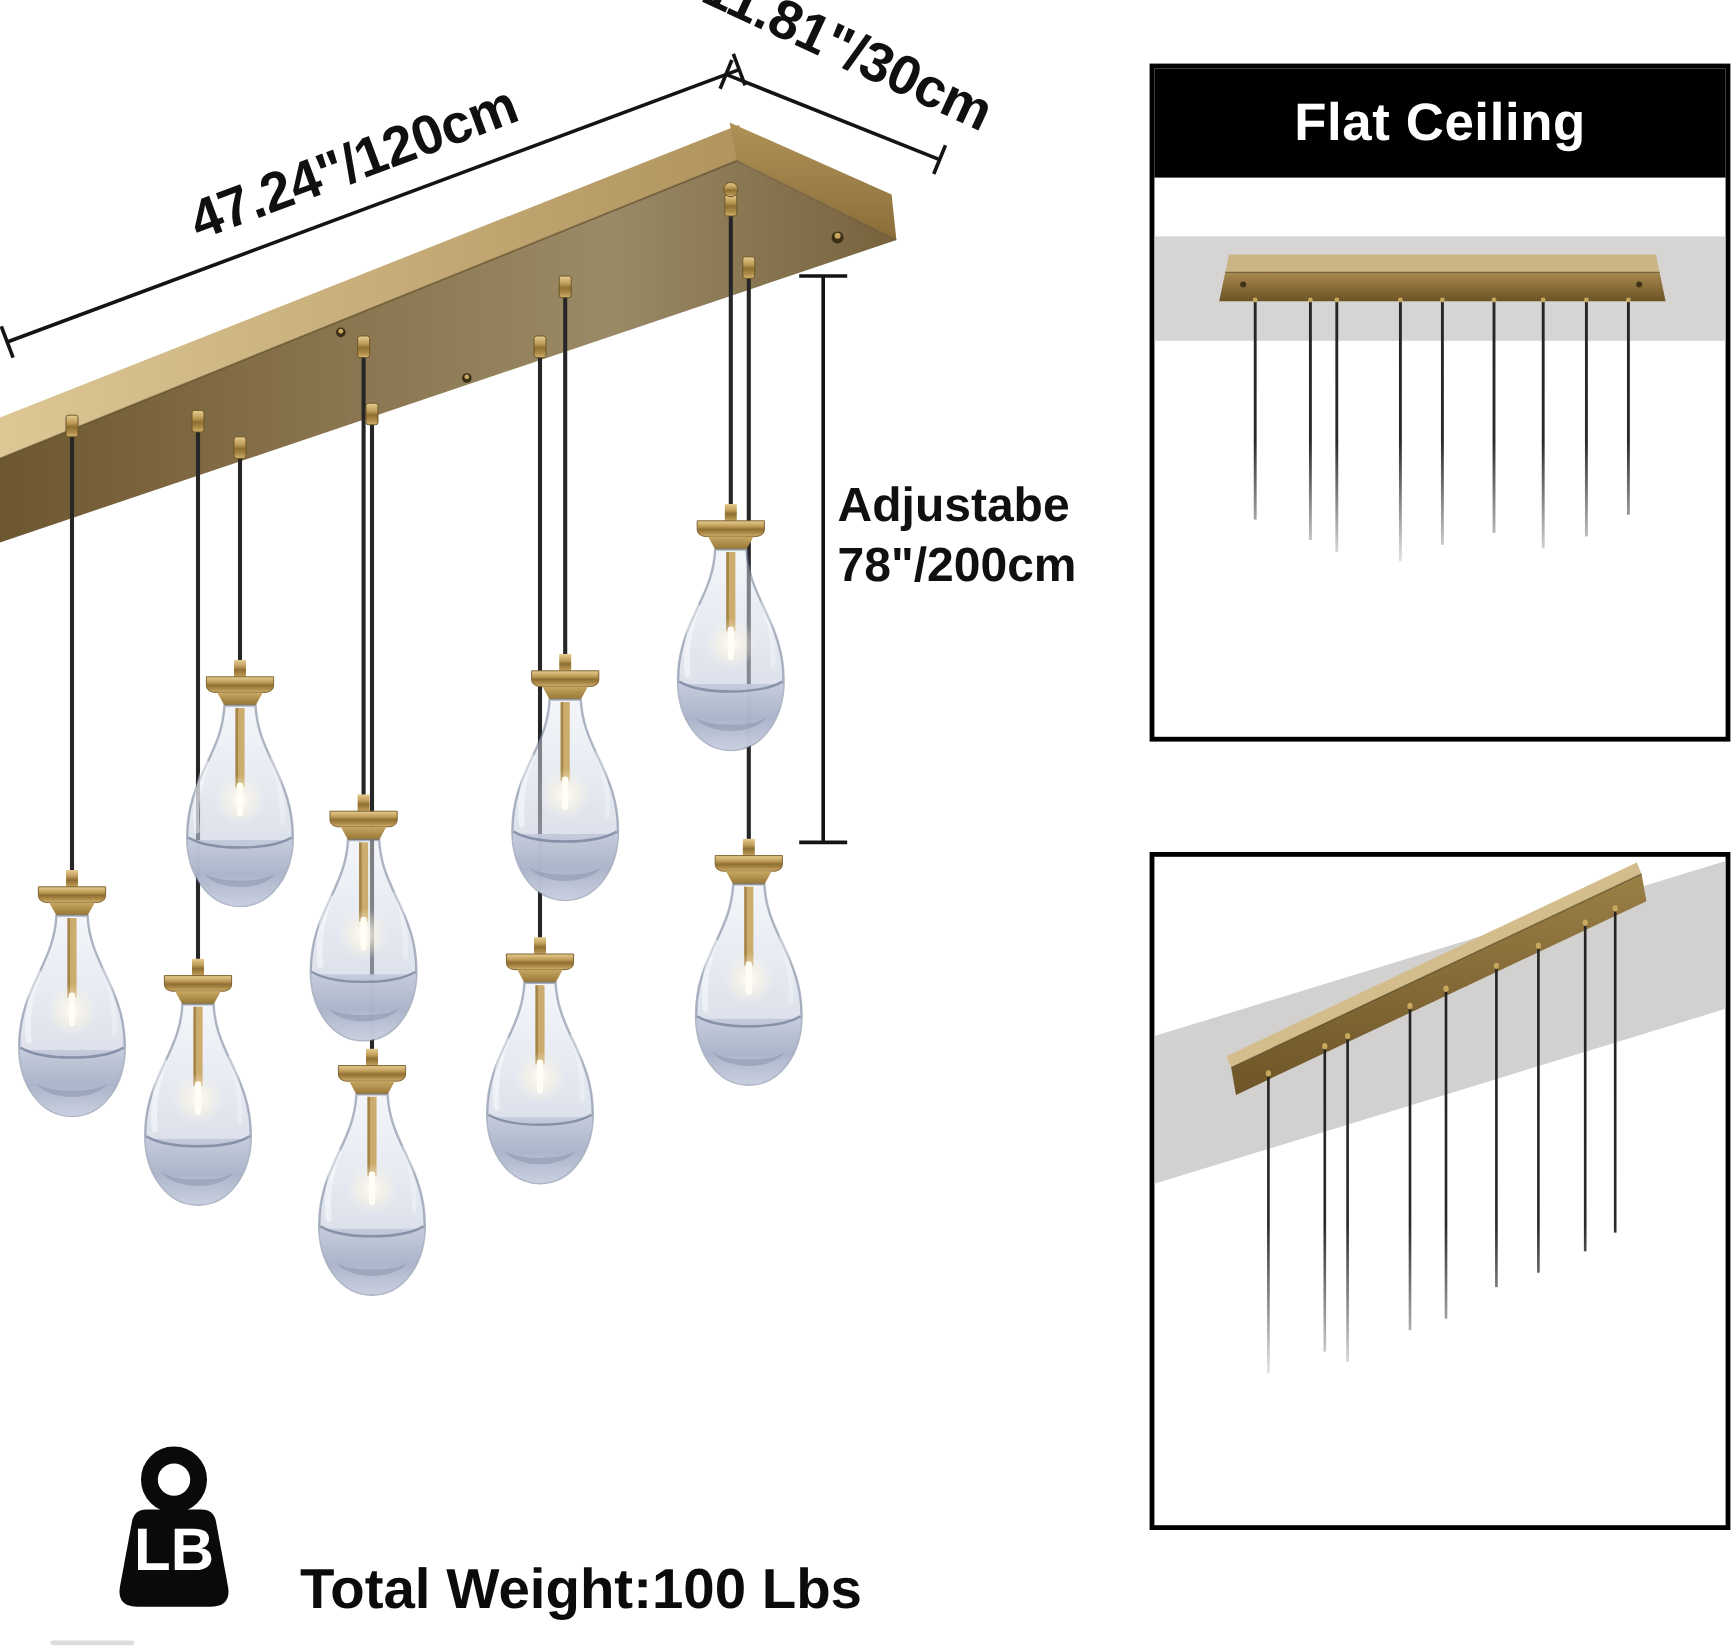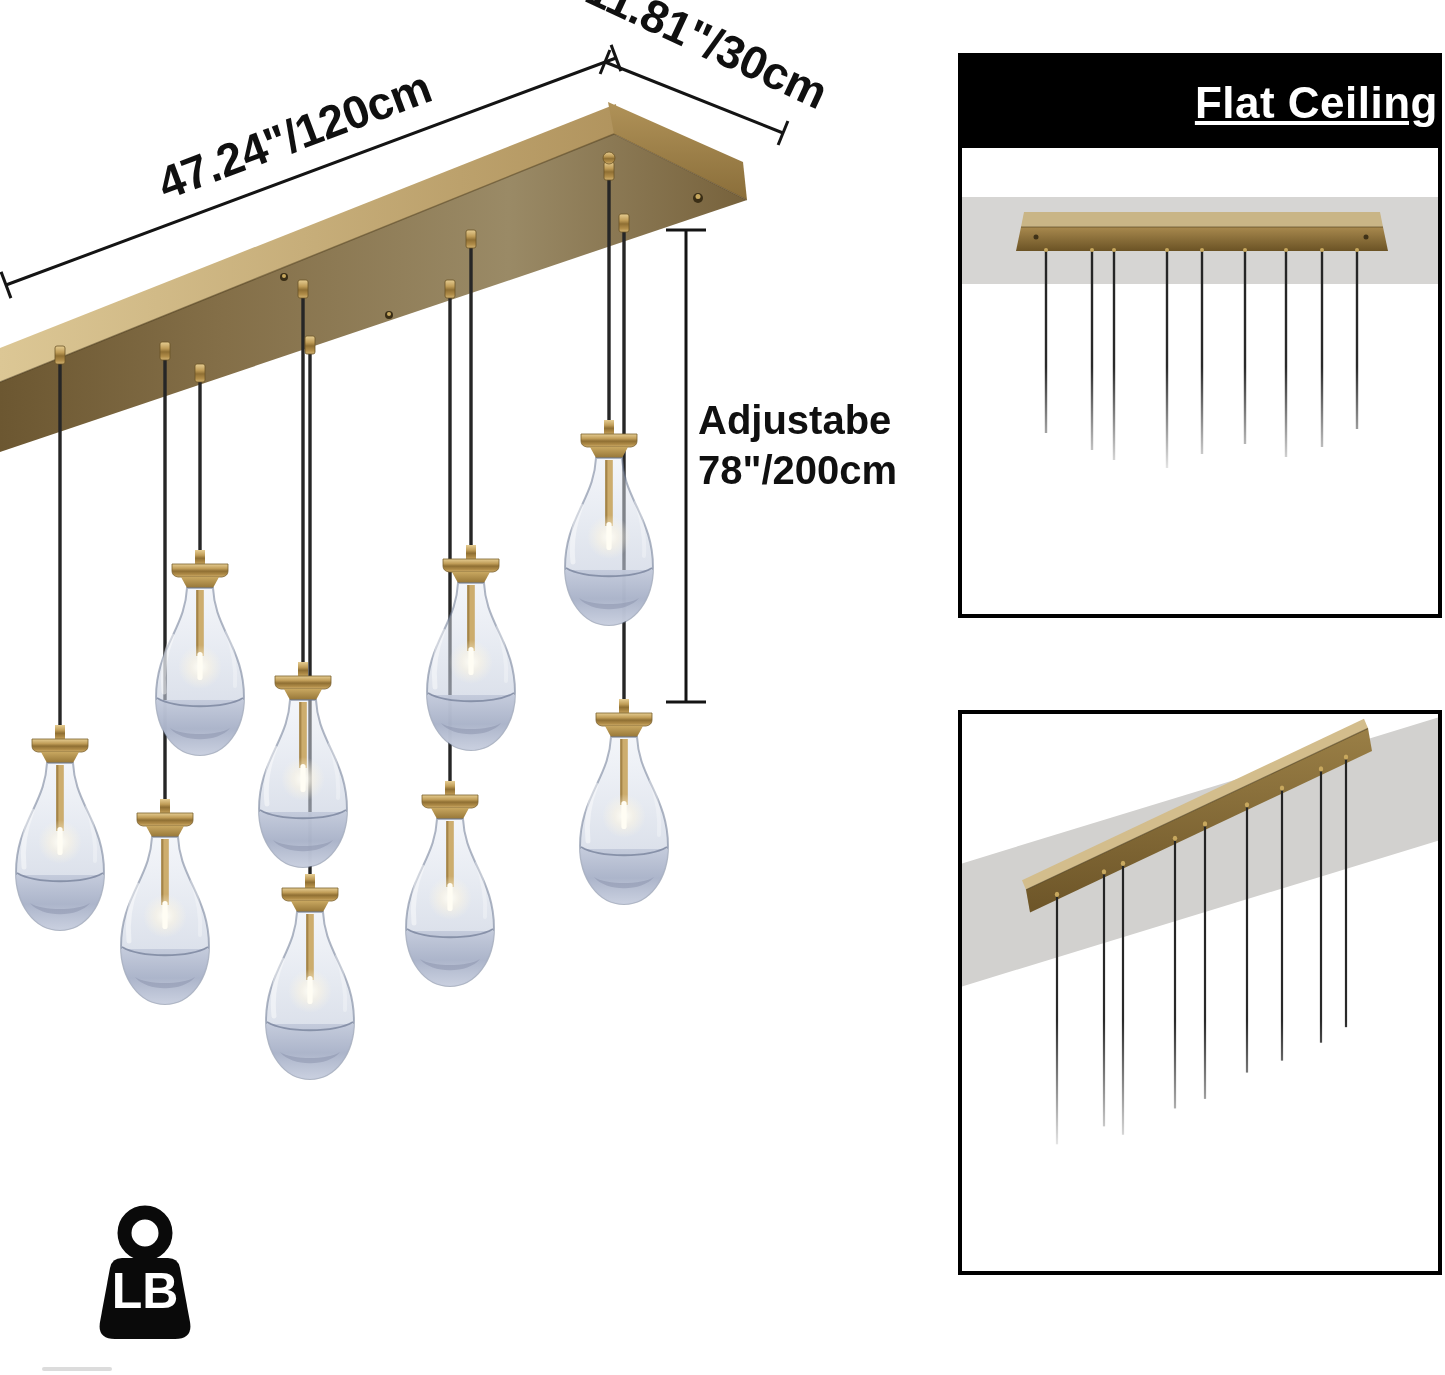--- a/index.html
+++ b/index.html
@@ -8,21 +8,21 @@
   .stage svg{display:block;}
   svg text{font-family:"Liberation Sans",sans-serif;}
   .main-art{position:absolute;left:0;top:0;}
   .dimtxt{font-size:46px;font-weight:bold;fill:#101010;letter-spacing:-0.5px;}
   .adjtxt{font-size:40px;font-weight:bold;fill:#101010;}
   .panel{position:absolute;left:958px;width:484px;height:565px;border:4px solid #000;
          background:#fff;box-sizing:border-box;display:flex;flex-direction:column;}
   .panel-flat{top:53px;}
   .panel-sloped{top:710px;}
   .panel-header{flex:0 0 91px;background:#000;color:#fff;display:flex;align-items:center;
-                justify-content:flex-end;font-size:44px;font-weight:bold;letter-spacing:0.5px;text-decoration:underline;}
+                justify-content:center;font-size:44px;font-weight:bold;letter-spacing:0.5px;}
   .panel-body{flex:1 1 auto;position:relative;overflow:hidden;}
   .panel-body svg{width:100%;height:100%;}
   .weight-icon{position:absolute;left:88px;top:1202px;}
   .weight-text{position:absolute;left:250px;top:1296px;font-size:47px;font-weight:bold;
                color:#0b0b0b;white-space:nowrap;}
   .watermark-smudge{position:absolute;left:42px;top:1367px;width:70px;height:4px;
                     background:#dcdcdc;border-radius:2px;}
 </style>
 </head>
 <body>
@@ -262,15 +262,16 @@
       </svg>
     </div>
   </div>
 
   <svg class="weight-icon" width="118" height="140" viewBox="0 0 118 140" xmlns="http://www.w3.org/2000/svg">
     <circle cx="57" cy="31" r="20.5" fill="none" stroke="#0a0a0a" stroke-width="14"></circle>
     <path d="M34 56 L80 56 Q90 56 92 66 L102 120 Q105 137 87 137 L27 137 Q9 137 12 120
              L22 66 Q24 56 34 56 Z" fill="#0a0a0a"></path>
     <text x="57" y="106" text-anchor="middle" font-size="50" font-weight="bold" fill="#ffffff">LB</text>
   </svg>
+  <div class="weight-text">Total Weight:100 Lbs</div>
 
   <div class="watermark-smudge"></div>
 </div>
 
 </body></html>

